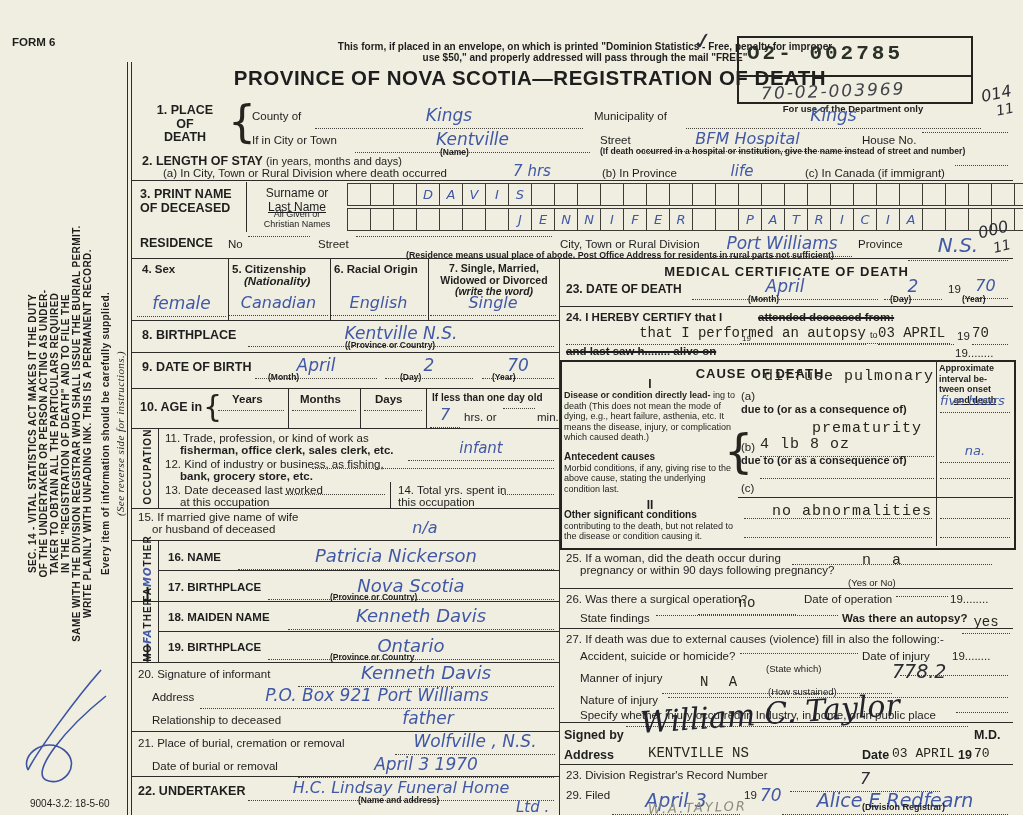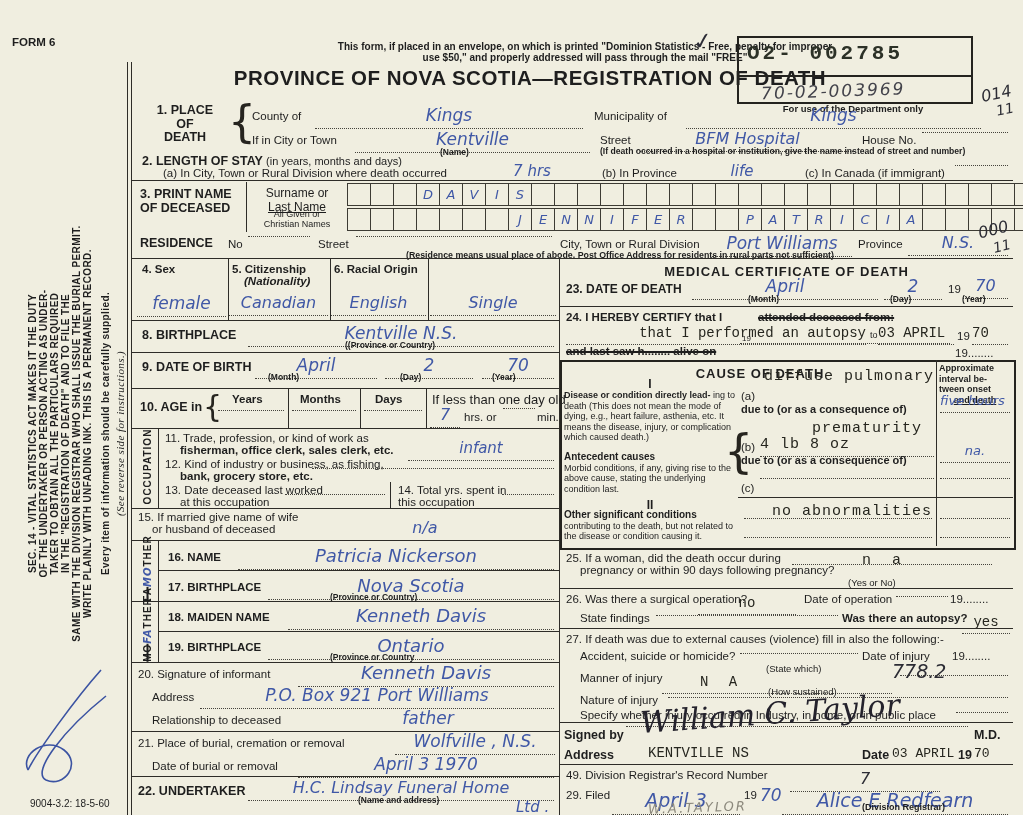--- a/index.html
+++ b/index.html
@@ -176,38 +176,43 @@
     </div>
 
   <span class="abs blb" style="left:140px;top:236px">RESIDENCE</span>
   <span class="abs lbl" style="left:228px;top:238px">No</span>
   <div class="dotf" style="left:248px;top:236px;width:62px"><span class="hw"></span></div>
   <span class="abs lbl" style="left:318px;top:238px">Street</span>
   <div class="dotf" style="left:356px;top:236px;width:196px"><span class="hw"></span></div>
   <span class="abs lbl" style="left:560px;top:238px">City, Town or Rural Division</span>
   <div class="dotf" style="left:712px;top:236px;width:140px"><span class="hw" style="font-size:17px">Port Williams</span></div>
   <span class="abs lbl" style="left:858px;top:238px">Province</span>
-  <div class="dotf" style="left:908px;top:236px;width:100px"><span class="hw" style="font-size:16px">N.S.</span></div>
+  <div class="dotf" style="left:908px;top:236px;width:100px"><span class="hw" style="font-size:20px">N.S.</span></div>
   <div class="abs cap" style="left:300px;top:250px;width:640px;text-align:center;font-size:8.8px">(Residence means usual place of abode. Post Office Address for residents in rural parts not sufficient)</div>
   <div class="abs hw" style="left:978px;top:220px;font-size:16px;color:#2c2c34;transform:rotate(-14deg)">000</div>
   <div class="abs hw" style="left:993px;top:238px;font-size:14px;color:#2c2c34;transform:rotate(-14deg)">11</div>
 
   <div class="hl" style="left:131px;top:258px;width:882px"></div>
   <div class="vl" style="left:559px;top:258px;height:557px"></div>
 
   <div class="vl" style="left:228px;top:258px;height:62px"></div>
   <div class="vl" style="left:330px;top:258px;height:62px"></div>
   <div class="vl" style="left:428px;top:258px;height:62px"></div>
   <span class="abs lbl" style="left:142px;top:263px;font-weight:bold">4. Sex</span>
   <div class="dotf" style="left:137px;top:296px;width:89px"><span class="hw" style="font-size:17px">female</span></div>
   <span class="abs lbl" style="left:232px;top:263px;font-weight:bold">5. Citizenship</span>
   <span class="abs lbl" style="left:244px;top:275px;font-style:italic;font-weight:bold">(Nationality)</span>
   <div class="dotf" style="left:229px;top:296px;width:99px"><span class="hw" style="font-size:16px">Canadian</span></div>
   <span class="abs lbl" style="left:334px;top:263px;font-weight:bold">6. Racial Origin</span>
   <div class="dotf" style="left:331px;top:296px;width:95px"><span class="hw" style="font-size:16px">English</span></div>
+  <div class="abs" style="left:430px;top:263px;width:128px;text-align:center;font-size:10.5px;font-weight:bold;line-height:11.5px">
+    <div>7. Single, Married,</div>
+      <div>Widowed or Divorced</div>
+    <div style="font-style:italic">(write the word)</div>
+  </div>
   <div class="dotf" style="left:430px;top:296px;width:126px"><span class="hw" style="font-size:16px">Single</span></div>
   <div class="hl" style="left:131px;top:320px;width:428px"></div>
 
   <span class="abs blb" style="left:142px;top:328px">8. BIRTHPLACE</span>
   <div class="dotf" style="left:248px;top:326px;width:306px"><span class="hw" style="font-size:17px">Kentville  N.S.</span></div>
   <span class="abs cap" style="left:345px;top:340px">((Province or Country)</span>
   <div class="hl" style="left:131px;top:352px;width:428px"></div>
 
   <span class="abs blb" style="left:142px;top:360px">9. DATE OF BIRTH</span>
   <div class="dotf" style="left:255px;top:358px;width:122px"><span class="hw" style="font-size:17px">April</span></div>
@@ -219,21 +224,21 @@
   <div class="hl" style="left:131px;top:388px;width:428px"></div>
 
   <span class="abs blb" style="left:140px;top:400px">10. AGE in</span>
   <div class="brace" style="left:203px;top:392px;font-size:30px">{</div>
   <div class="vl" style="left:288px;top:388px;height:40px"></div>
   <div class="vl" style="left:360px;top:388px;height:40px"></div>
   <div class="vl" style="left:426px;top:388px;height:40px"></div>
   <span class="abs lbl" style="left:232px;top:393px;font-weight:bold">Years</span>
   <span class="abs lbl" style="left:300px;top:393px;font-weight:bold">Months</span>
   <span class="abs lbl" style="left:375px;top:393px;font-weight:bold">Days</span>
-  <span class="abs lbl" style="left:432px;top:392px;font-weight:normal;font-size:13px">If less than one day old</span>
+  <span class="abs lbl" style="left:432px;top:392px;font-weight:bold;font-size:10px">If less than one day old</span>
   <div class="dotf" style="left:218px;top:410px;width:66px"><span class="hw"></span></div>
   <div class="dotf" style="left:292px;top:410px;width:64px"><span class="hw"></span></div>
   <div class="dotf" style="left:364px;top:410px;width:58px"><span class="hw"></span></div>
   <div class="dotf" style="left:430px;top:408px;width:30px"><span class="hw" style="font-size:16px">7</span></div>
   <span class="abs lbl" style="left:464px;top:411px">hrs. or</span>
   <div class="dotf" style="left:503px;top:408px;width:32px"><span class="hw"></span></div>
   <span class="abs lbl" style="left:537px;top:411px">min.</span>
   <div class="hl" style="left:131px;top:428px;width:428px"></div>
 
   <div class="vl" style="left:158px;top:428px;height:80px"></div>
@@ -407,21 +412,21 @@
   <span class="abs sig" style="left:640px;top:696px;font-size:30px;transform:rotate(-4deg)">William C. Taylor</span>
   <span class="abs blb" style="left:974px;top:728px">M.D.</span>
   <span class="abs blb" style="left:564px;top:748px">Address</span>
   <div class="dotf" style="left:618px;top:746px;width:240px;text-align:left"><span class="type" style="font-size:14px;margin-left:30px">KENTVILLE   NS</span></div>
   <span class="abs blb" style="left:862px;top:748px">Date</span>
   <div class="dotf" style="left:892px;top:746px;width:64px;text-align:left"><span class="type" style="font-size:13px">03 APRIL</span></div>
   <span class="abs blb" style="left:958px;top:748px">19</span>
   <div class="dotf" style="left:974px;top:746px;width:34px;text-align:left"><span class="type" style="font-size:13px">70</span></div>
   <div class="hl hl1" style="left:559px;top:764px;width:454px"></div>
 
-  <span class="abs lbl" style="left:566px;top:769px">49. Division Registrar's Record Number</span>
+  <span class="abs lbl" style="left:566px;top:769px">23. Division Registrar's Record Number</span>
   <div class="dotf" style="left:790px;top:772px;width:150px"><span class="hw" style="font-size:16px;color:#2c2c34">7</span></div>
   <span class="abs lbl" style="left:566px;top:789px">29. Filed</span>
   <div class="dotf" style="left:612px;top:792px;width:128px"><span class="hw" style="font-size:19px">April 3</span></div>
   <span class="abs lbl" style="left:744px;top:789px">19</span>
   <span class="abs hw" style="left:760px;top:785px;font-size:17px">70</span>
   <div class="dotf" style="left:782px;top:792px;width:226px"><span class="hw" style="font-size:19px">Alice E Redfearn</span></div>
   <span class="abs cap" style="left:862px;top:802px;font-size:9px">(Division Registrar)</span>
   <span class="abs hw pencil" style="left:648px;top:800px;font-size:13px;letter-spacing:2px;transform:rotate(-2deg)">W.A.TAYLOR</span>
 
 </div>

